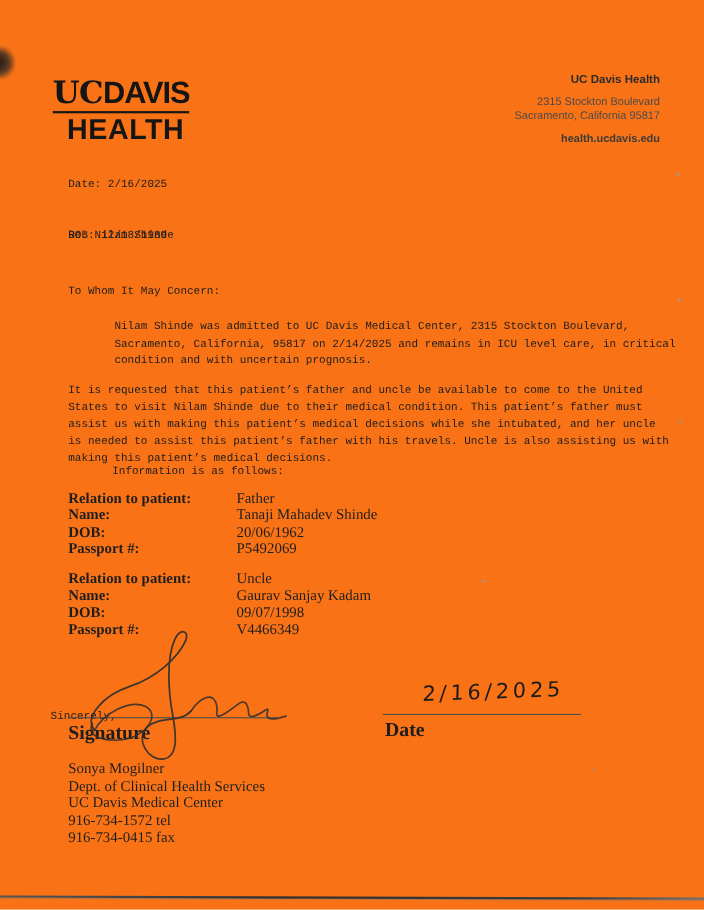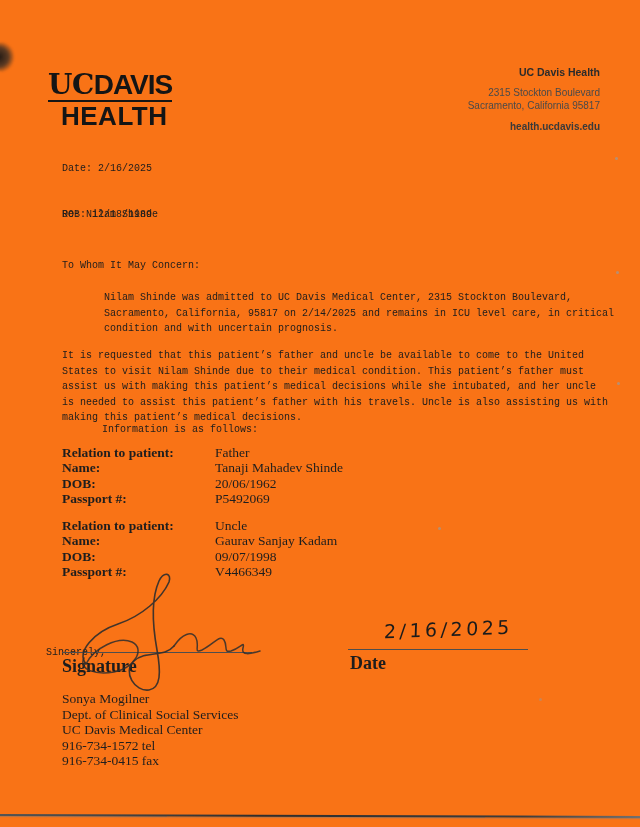--- a/index.html
+++ b/index.html
@@ -135,21 +135,21 @@
 
   <div class="line sig-line"></div>
   <div class="under-label" style="left:62px;top:656px;">Signature</div>
 
   <div class="handwritten-date">2/16/2025</div>
   <div class="line date-line"></div>
   <div class="under-label" style="left:350px;top:653px;">Date</div>
 
   <div class="footer-block">
     <div>Sonya Mogilner</div>
-    <div>Dept. of Clinical Social Services</div>
+    <div>Dept. of Clinical Health Services</div>
     <div>UC Davis Medical Center</div>
     <div>916-734-1572 tel</div>
     <div>916-734-0415 fax</div>
   </div>
 
   <div class="smudge"></div>
   <div class="speck" style="left:615px;top:157px;"></div>
   <div class="speck" style="left:616px;top:271px;"></div>
   <div class="speck" style="left:617px;top:382px;"></div>
   <div class="speck" style="left:438px;top:527px;"></div>

